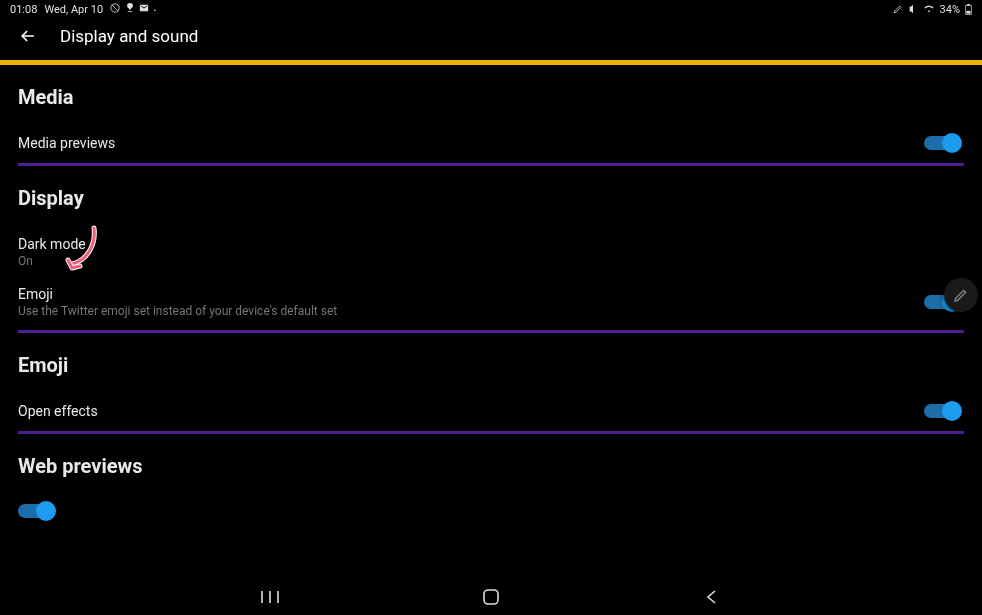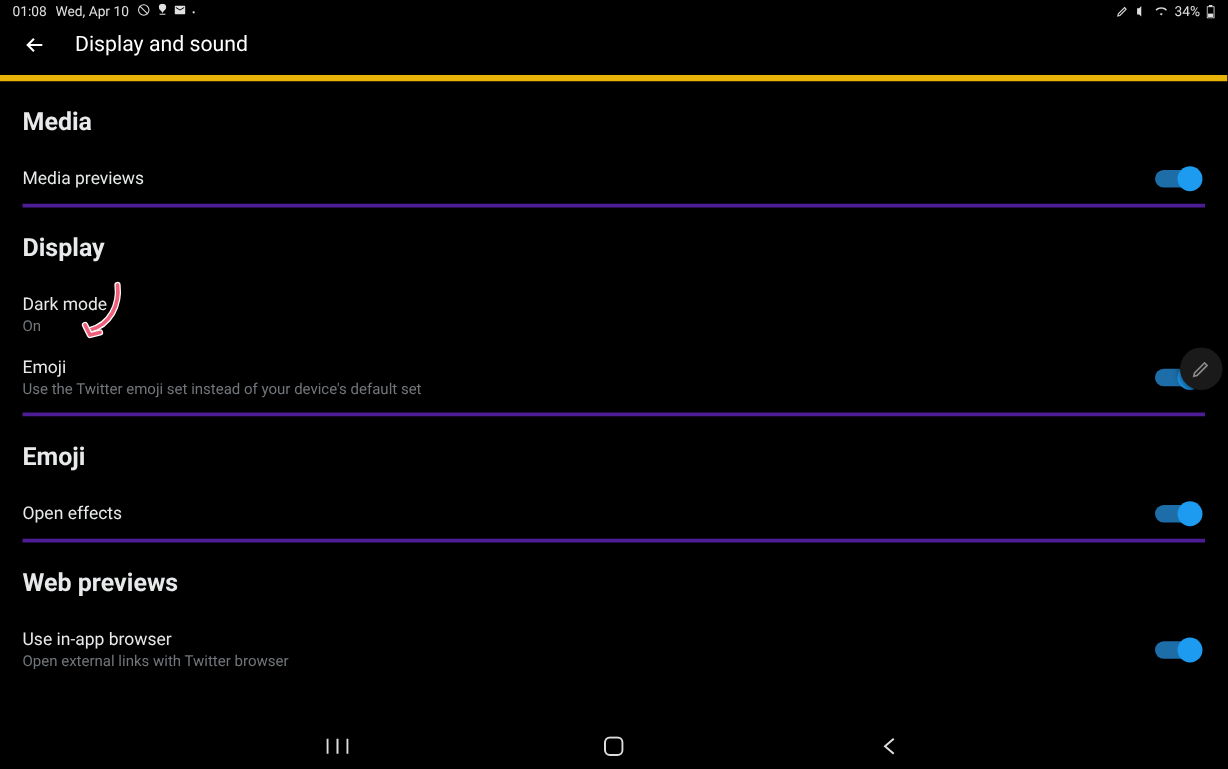--- a/index.html
+++ b/index.html
@@ -178,24 +178,20 @@
   <div class="section-header">Emoji</div>
   <div class="row">
     <div class="row-text">
       <div class="row-title">Open effects</div>
     </div>
     <div class="toggle"></div>
   </div>
 
   <div class="section-header">Web previews</div>
   <div class="row" style="border-bottom:none">
-    <div class="row-text">
-      <div class="row-title">Use in-app browser</div>
-      <div class="row-sub">Open external links with Twitter browser</div>
-    </div>
     <div class="toggle"></div>
   </div>
 </div>
 
 <div class="arrow-annotation">
   <svg width="40" height="48" viewBox="0 0 40 48">
     <path d="M30 4 C 32 20, 24 36, 8 40" fill="none" stroke="#fff" stroke-width="5" stroke-linecap="round"></path>
     <path d="M30 4 C 32 20, 24 36, 8 40" fill="none" stroke="#f05f7a" stroke-width="3" stroke-linecap="round"></path>
     <path d="M4 36 L8 44 L16 42" fill="none" stroke="#fff" stroke-width="5" stroke-linecap="round" stroke-linejoin="round"></path>
     <path d="M4 36 L8 44 L16 42" fill="none" stroke="#f05f7a" stroke-width="3" stroke-linecap="round" stroke-linejoin="round"></path>

